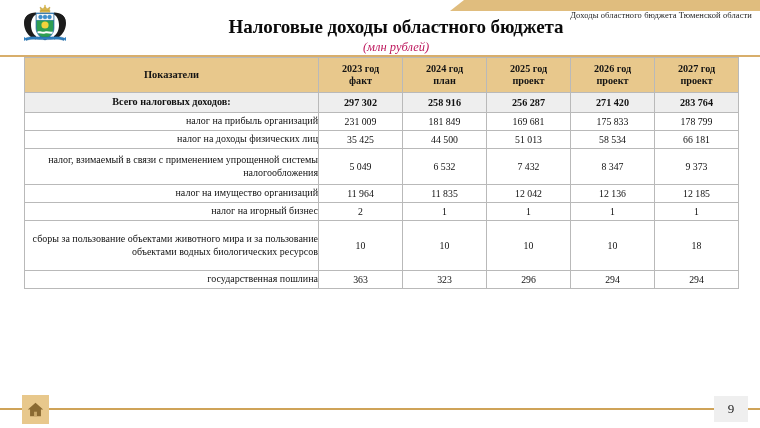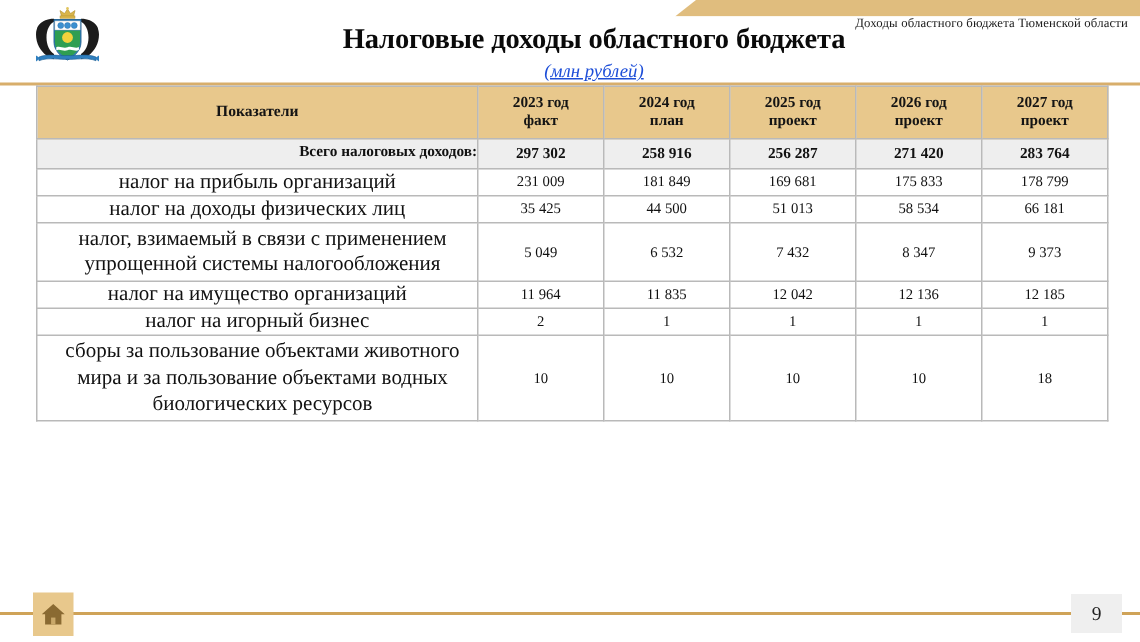--- a/index.html
+++ b/index.html
@@ -60,22 +60,21 @@
     font-size: 19px;
     font-weight: bold;
     line-height: 1.05;
     letter-spacing: -0.1px;
     color: #0a0a0a;
   }
   .sub-title {
     font-size: 12.5px;
     font-style: italic;
     margin-top: 3px;
-    color: #1d4ed8;
-    text-decoration: underline;
+    color: #be185d;
   }
 
   
   .gold-rule {
     position: absolute;
     top: 55px;
     left: 0px;
     width: 760px;
     height: 2px;
     background: #d8ae6b;
@@ -116,30 +115,30 @@
   .yr-line2 { display: block; }
 
   
   tr.total-row td {
     background: #eeeeee;
     font-weight: bold;
     height: 19px;
     font-size: 10.2px;
   }
   tr.total-row td.label {
+    text-align: center;
+    padding-left: 0;
+  }
+
+  td.label {
     text-align: right;
-    padding-left: 0;
-  }
-
-  td.label {
-    text-align: center;
     padding-left: 9px;
     padding-right: 4px;
     line-height: 1.22;
-    font-size: 14px;
+    font-size: 10px;
   }
   td.num {
     text-align: center;
     font-size: 9.8px;
   }
   tr.r-single td { height: 17px; }
   tr.r-tall td   { height: 45px; }
   tr.r-mid td    { height: 31px; }
 
   td.label.multi {
@@ -330,20 +329,28 @@
 
       <tr class="r-tall">
         <td class="label multi">сборы за пользование объектами животного мира и за пользование объектами водных биологических ресурсов</td>
         <td class="num">10</td>
         <td class="num">10</td>
         <td class="num">10</td>
         <td class="num">10</td>
         <td class="num">18</td>
       </tr>
 
+      <tr class="r-single">
+        <td class="label">государственная пошлина</td>
+        <td class="num">363</td>
+        <td class="num">323</td>
+        <td class="num">296</td>
+        <td class="num">294</td>
+        <td class="num">294</td>
+      </tr>
 
     </tbody>
   </table>
 </div>
 
 <div class="footer-line"></div>
 
 <div class="home-badge">
   <svg viewBox="0 0 20 20" width="17" height="17" xmlns="http://www.w3.org/2000/svg">
     <path d="M10 2 L19 10 L16.4 10 L16.4 18 L3.6 18 L3.6 10 L1 10 Z" fill="#8a6a32"></path>

